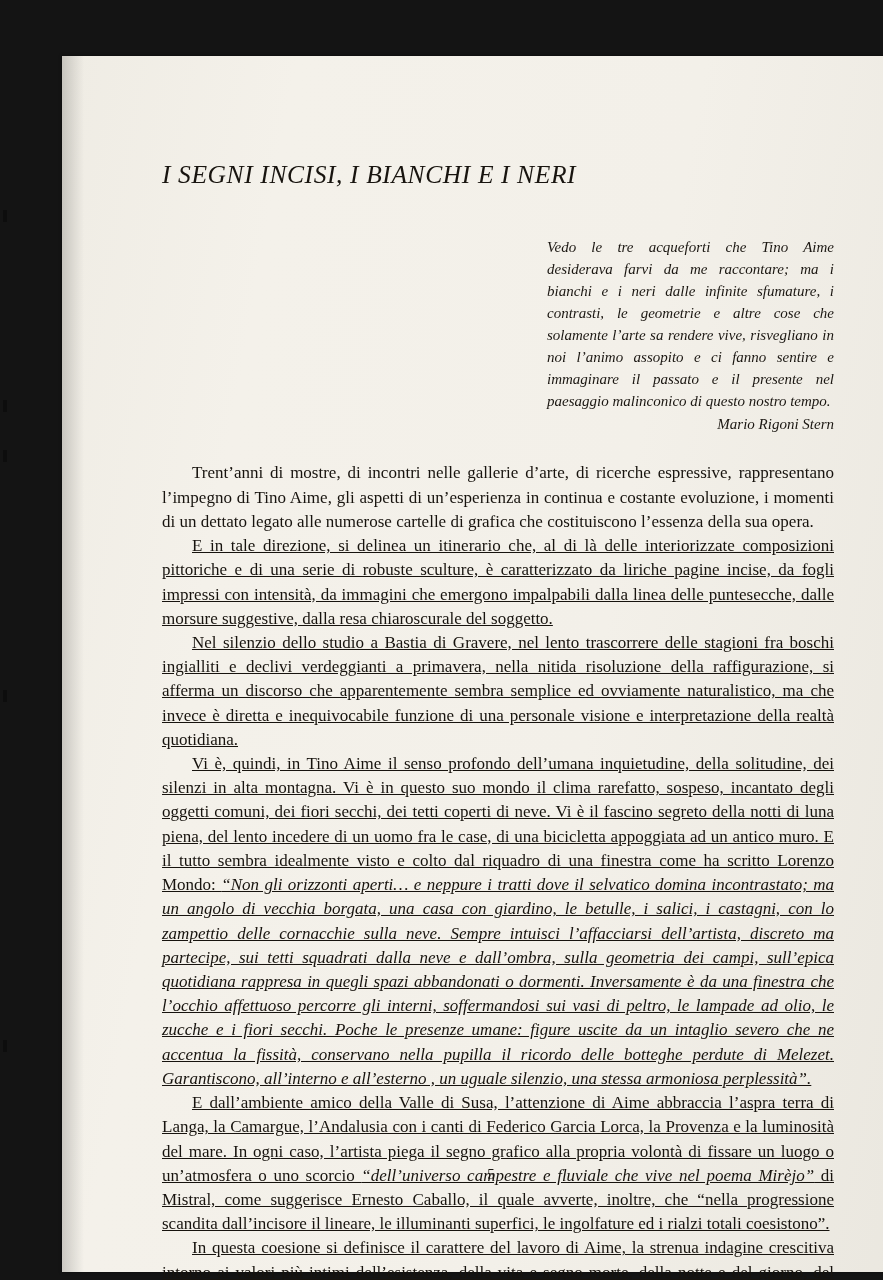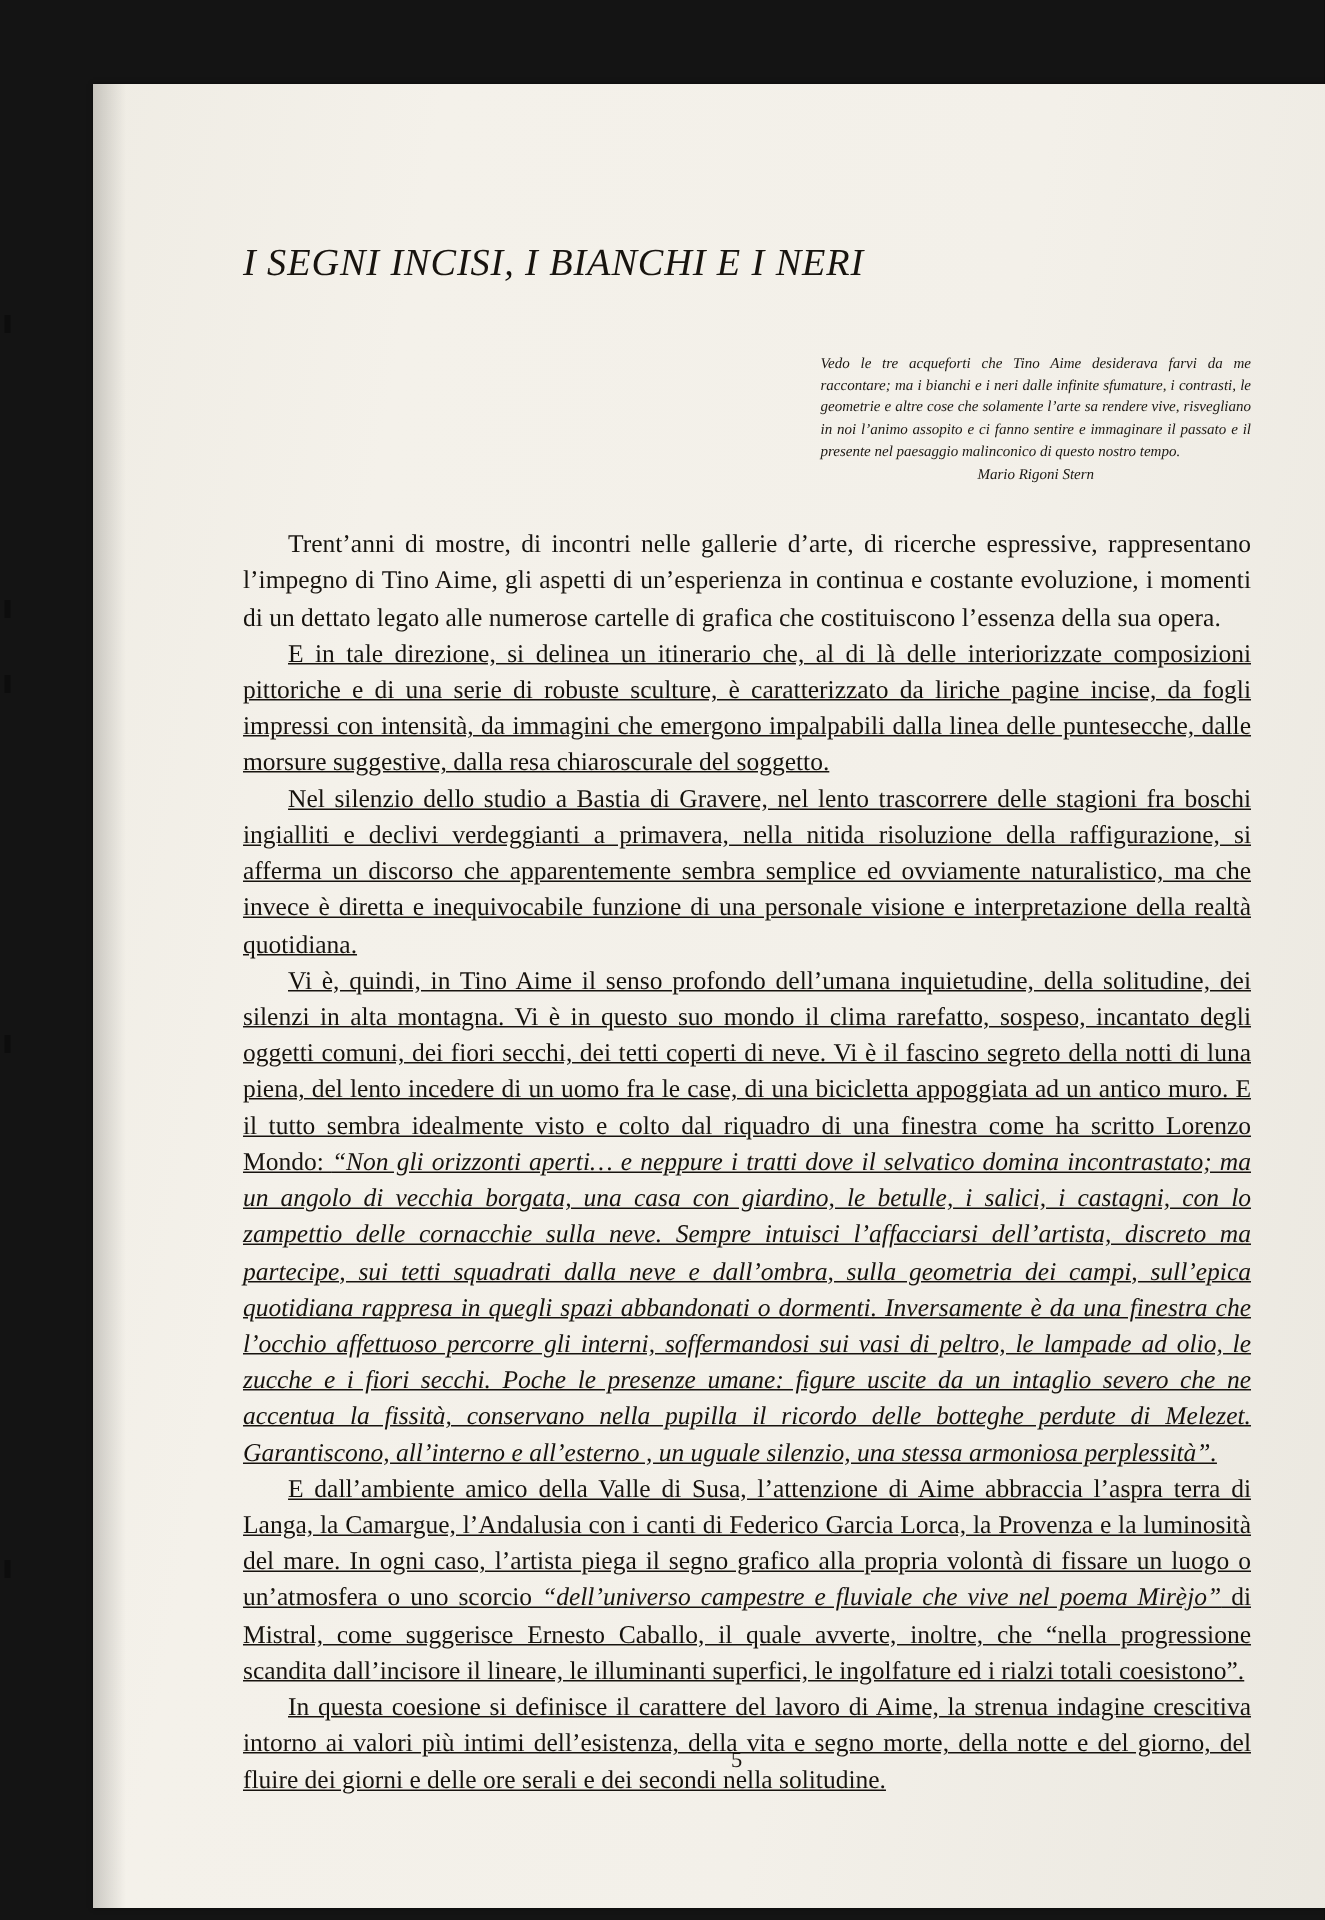--- a/index.html
+++ b/index.html
@@ -70,28 +70,28 @@
     color: #18140f;
     margin: 0 0 46px 0;
     padding: 0;
     white-space: nowrap;
   }
   .epigraph {
     width: 287px;
     margin-left: 385px;
     margin-bottom: 26px;
     font-style: italic;
-    font-size: 10px;
+    font-size: 15px;
     line-height: 1.47;
     text-align: justify;
     color: #1b1712;
   }
   .epigraph .sig {
     display: block;
-    text-align: center;
+    text-align: right;
     font-style: italic;
     margin-top: 1px;
   }
   p.body {
     margin: 0;
     font-size: 17px;
     line-height: 1.425;
     text-align: justify;
     text-indent: 30px;
     color: #17130e;

